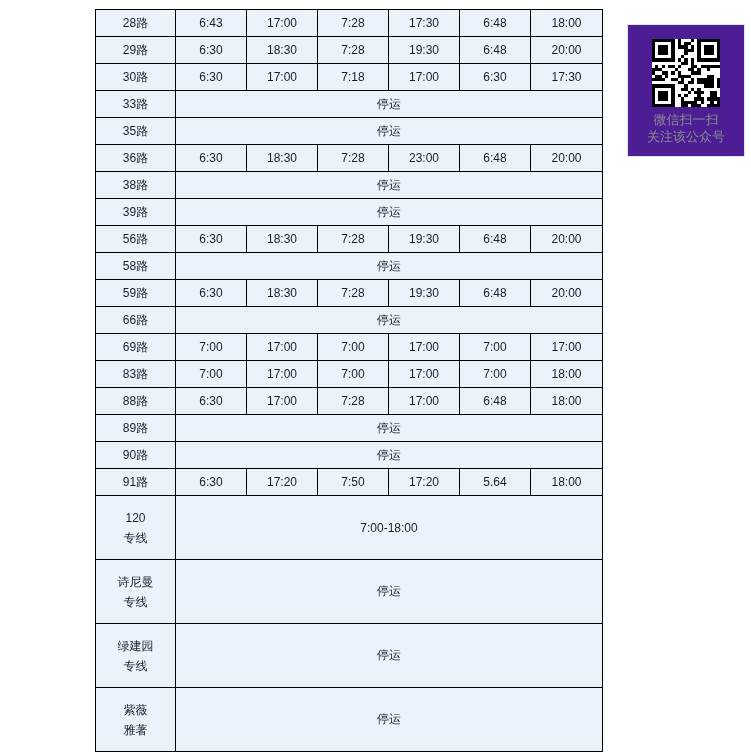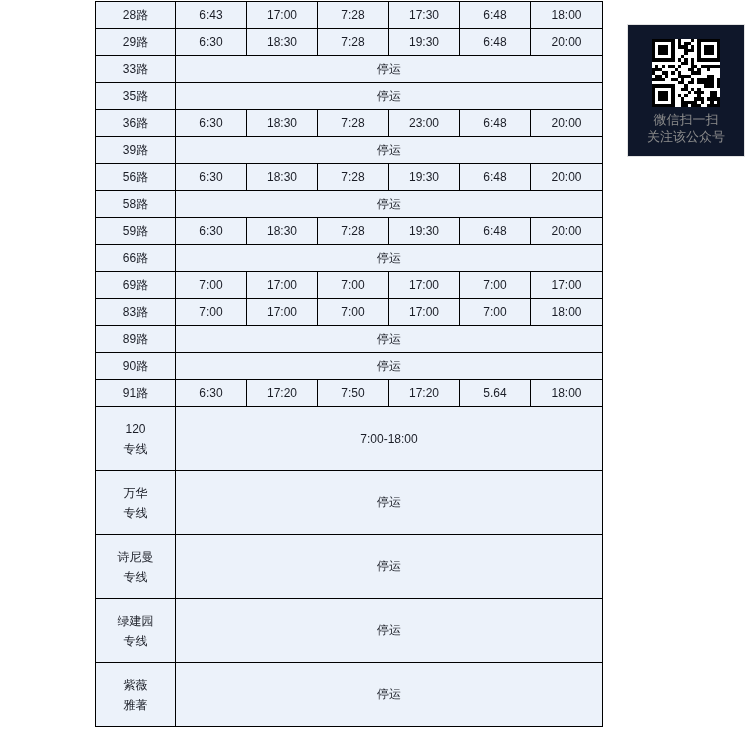--- a/index.html
+++ b/index.html
@@ -9,35 +9,35 @@
     --qr-border:#E3E3E3;
     --qr-text:#8C8C8C;
   }
   *{box-sizing:border-box;}
   html,body{margin:0;padding:0;}
   body{
     width:751px;height:755px;position:relative;background:#ffffff;
     font-family:"Liberation Sans",sans-serif;overflow:hidden;
   }
   .schedule-wrap{position:absolute;left:95px;top:1px;}
-  table.schedule{border-collapse:collapse;table-layout:fixed;width:507px;}
+  table.schedule{border-collapse:collapse;table-layout:fixed;width:507px;margin-top:8px;}
   table.schedule td{
     border:1px solid var(--border);
     background:var(--cell-bg);
     text-align:center;vertical-align:middle;
     font-size:12px;color:var(--text);
     padding:0;
   }
   table.schedule tr{height:27px;}
   table.schedule tr.tall{height:64px;}
   td.route div{line-height:15px;}
   tr.tall td.route div{line-height:20px;}
   .qr-panel{
     position:absolute;left:627px;top:24px;width:118px;height:133px;
-    border:1px solid var(--qr-border);background:#0f172a;text-align:center;
+    border:1px solid var(--qr-border);background:#4c1d95;text-align:center;
   }
   .qr-panel svg{display:block;margin:14px auto 4px auto;}
   .qr-caption{font-size:13px;color:var(--qr-text);line-height:17px;}
 </style>
 </head>
 <body>
 
 <div class="schedule-wrap">
   <table class="schedule">
     <colgroup>
@@ -67,20 +67,31 @@
           </td>
           <td>6:30</td>
           <td>18:30</td>
           <td>7:28</td>
           <td>19:30</td>
           <td>6:48</td>
           <td>20:00</td>
         </tr>
         <tr>
           <td class="route">
+            <div>30路</div>
+          </td>
+          <td>6:30</td>
+          <td>17:00</td>
+          <td>7:18</td>
+          <td>17:00</td>
+          <td>6:30</td>
+          <td>17:30</td>
+        </tr>
+        <tr>
+          <td class="route">
             <div>33路</div>
           </td>
           <td colspan="6">停运</td>
         </tr>
         <tr>
           <td class="route">
             <div>35路</div>
           </td>
           <td colspan="6">停运</td>
         </tr>
@@ -90,20 +101,26 @@
           </td>
           <td>6:30</td>
           <td>18:30</td>
           <td>7:28</td>
           <td>23:00</td>
           <td>6:48</td>
           <td>20:00</td>
         </tr>
         <tr>
           <td class="route">
+            <div>38路</div>
+          </td>
+          <td colspan="6">停运</td>
+        </tr>
+        <tr>
+          <td class="route">
             <div>39路</div>
           </td>
           <td colspan="6">停运</td>
         </tr>
         <tr>
           <td class="route">
             <div>56路</div>
           </td>
           <td>6:30</td>
           <td>18:30</td>
@@ -148,20 +165,31 @@
         </tr>
         <tr>
           <td class="route">
             <div>83路</div>
           </td>
           <td>7:00</td>
           <td>17:00</td>
           <td>7:00</td>
           <td>17:00</td>
           <td>7:00</td>
+          <td>18:00</td>
+        </tr>
+        <tr>
+          <td class="route">
+            <div>88路</div>
+          </td>
+          <td>6:30</td>
+          <td>17:00</td>
+          <td>7:28</td>
+          <td>17:00</td>
+          <td>6:48</td>
           <td>18:00</td>
         </tr>
         <tr>
           <td class="route">
             <div>89路</div>
           </td>
           <td colspan="6">停运</td>
         </tr>
         <tr>
           <td class="route">
@@ -179,27 +207,20 @@
           <td>17:20</td>
           <td>5.64</td>
           <td>18:00</td>
         </tr>
         <tr class="tall">
           <td class="route">
             <div>120</div>
             <div>专线</div>
           </td>
           <td colspan="6">7:00-18:00</td>
-        </tr>
-        <tr class="tall">
-          <td class="route">
-            <div>万华</div>
-            <div>专线</div>
-          </td>
-          <td colspan="6">停运</td>
         </tr>
         <tr class="tall">
           <td class="route">
             <div>诗尼曼</div>
             <div>专线</div>
           </td>
           <td colspan="6">停运</td>
         </tr>
         <tr class="tall">
           <td class="route">

